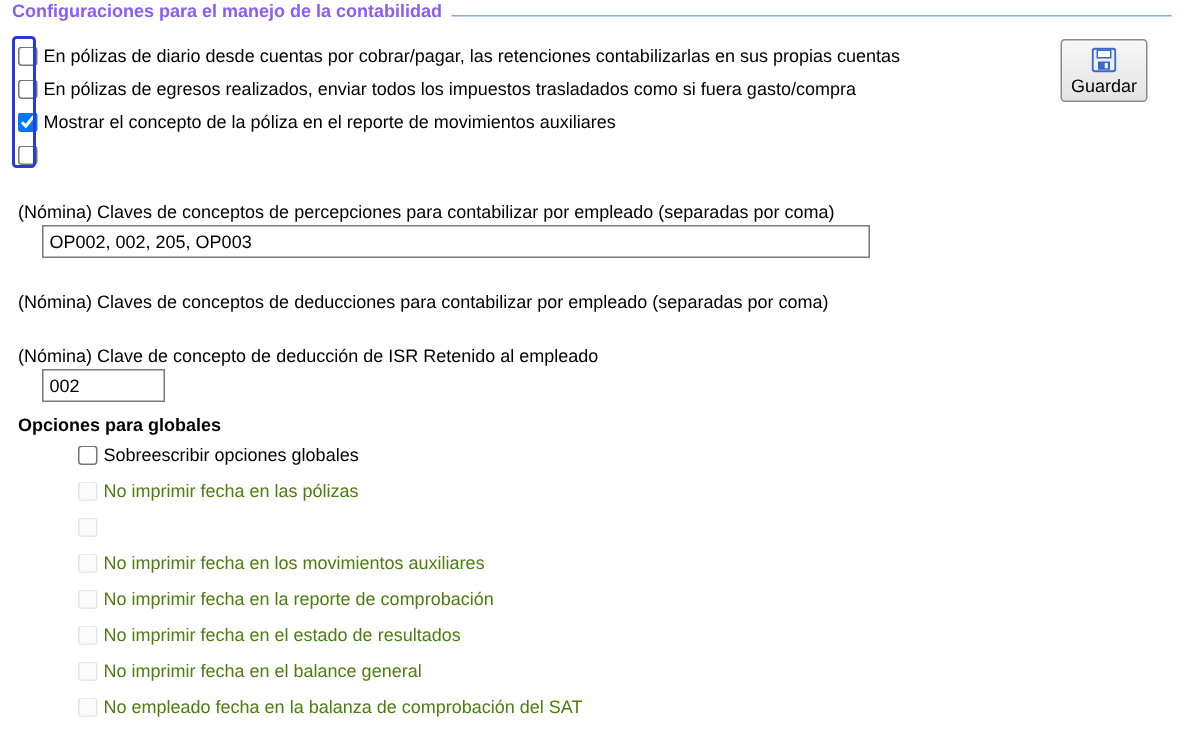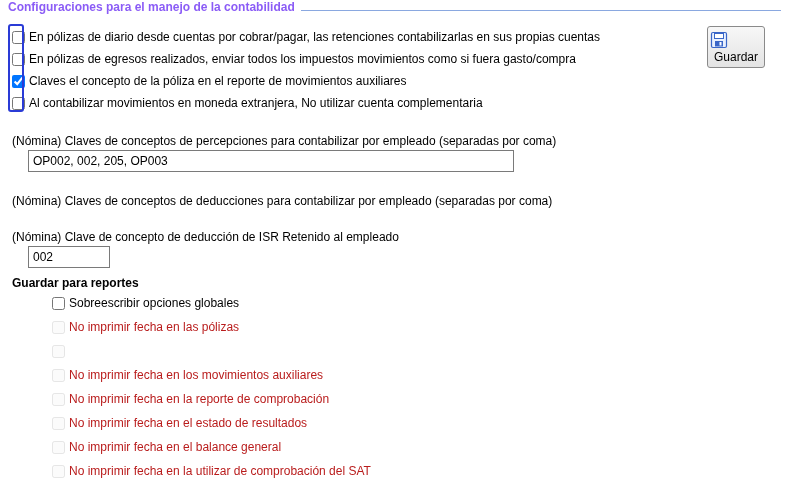--- a/index.html
+++ b/index.html
@@ -66,21 +66,21 @@
     margin-bottom: 4px;
   }
   .text-input {
     font-family: inherit;
     font-size: 12px;
     padding: 2px 4px;
     border: 1px solid #7a7a7a;
     height: 22px;
     background: #fff;
   }
-  .input-wide { width: 486px; }
+  .input-wide { width: 552px; }
   .input-narrow { width: 82px; }
   .highlight {
     position: absolute;
     left: 8px;
     top: 24px;
     width: 16px;
     height: 88px;
     border: 2px solid #2a3bd6;
     border-radius: 3px;
     pointer-events: none;
@@ -90,34 +90,35 @@
     position: absolute;
     top: 26px;
     right: 24px;
     width: 58px;
     height: 42px;
     background: linear-gradient(#f7f7f7, #e3e3e3);
     border: 1px solid #8a8a8a;
     border-radius: 3px;
     display: flex;
     flex-direction: column;
+    align-items: center;
     justify-content: center;
     font-family: inherit;
     font-size: 12px;
     cursor: pointer;
     padding: 2px;
   }
   .save-btn svg { margin-bottom: 1px; }
   .section-subtitle {
     font-weight: bold;
     font-size: 12px;
     margin-top: 8px;
     margin-bottom: 4px;
   }
-  .disabled-row label { color: #b91c1c; }
+  .disabled-row label { color: #4d7c0f; }
   .disabled-row input[type="checkbox"] { opacity: 0.55; }
   .opts .row { margin-bottom: 6px; padding-left: 40px; }
 </style>
 </head>
 <body>
 
 <div class="groupbox-header">
   <span class="title">Configuraciones para el manejo de la contabilidad</span>
   <div class="line"></div>
 </div>
@@ -135,44 +136,43 @@
 </button>
 
 <div class="content">
 
   <div class="row">
     <input type="checkbox" style="">
     <label>En pólizas de diario desde cuentas por cobrar/pagar, las retenciones contabilizarlas en sus propias cuentas</label>
   </div>
   <div class="row">
     <input type="checkbox" style="">
-    <label>En pólizas de egresos realizados, enviar todos los impuestos movimientos como si fuera gasto/compra</label>
+    <label>En pólizas de egresos realizados, enviar todos los impuestos trasladados como si fuera gasto/compra</label>
   </div>
   <div class="row">
     <input type="checkbox" checked="" style="">
-    <label>Claves el concepto de la póliza en el reporte de movimientos auxiliares</label>
+    <label>Mostrar el concepto de la póliza en el reporte de movimientos auxiliares</label>
   </div>
   <div class="row">
     <input type="checkbox" style="">
-    <label>Al contabilizar movimientos en moneda extranjera, No utilizar cuenta complementaria</label>
   </div>
 
   <div class="label-row">(Nómina) Claves de conceptos de percepciones para contabilizar por empleado (separadas por coma)</div>
   <div class="input-row">
     <input type="text" class="text-input input-wide" value="OP002, 002, 205, OP003" style="">
   </div>
 
   <div class="label-row">(Nómina) Claves de conceptos de deducciones para contabilizar por empleado (separadas por coma)</div>
 
   <div class="label-row">(Nómina) Clave de concepto de deducción de ISR Retenido al empleado</div>
   <div class="input-row">
     <input type="text" class="text-input input-narrow" value="002" style="">
   </div>
 
-  <div class="section-subtitle">Guardar para reportes</div>
+  <div class="section-subtitle">Opciones para globales</div>
 
   <div class="opts">
     <div class="row">
       <input type="checkbox" style="">
       <label>Sobreescribir opciones globales</label>
     </div>
     <div class="row disabled-row">
       <input type="checkbox" disabled="" style="">
       <label>No imprimir fecha en las pólizas</label>
     </div>
@@ -190,17 +190,17 @@
     <div class="row disabled-row">
       <input type="checkbox" disabled="" style="">
       <label>No imprimir fecha en el estado de resultados</label>
     </div>
     <div class="row disabled-row">
       <input type="checkbox" disabled="" style="">
       <label>No imprimir fecha en el balance general</label>
     </div>
     <div class="row disabled-row">
       <input type="checkbox" disabled="" style="">
-      <label>No imprimir fecha en la utilizar de comprobación del SAT</label>
+      <label>No empleado fecha en la balanza de comprobación del SAT</label>
     </div>
   </div>
 
 </div>
 
 </body></html>

